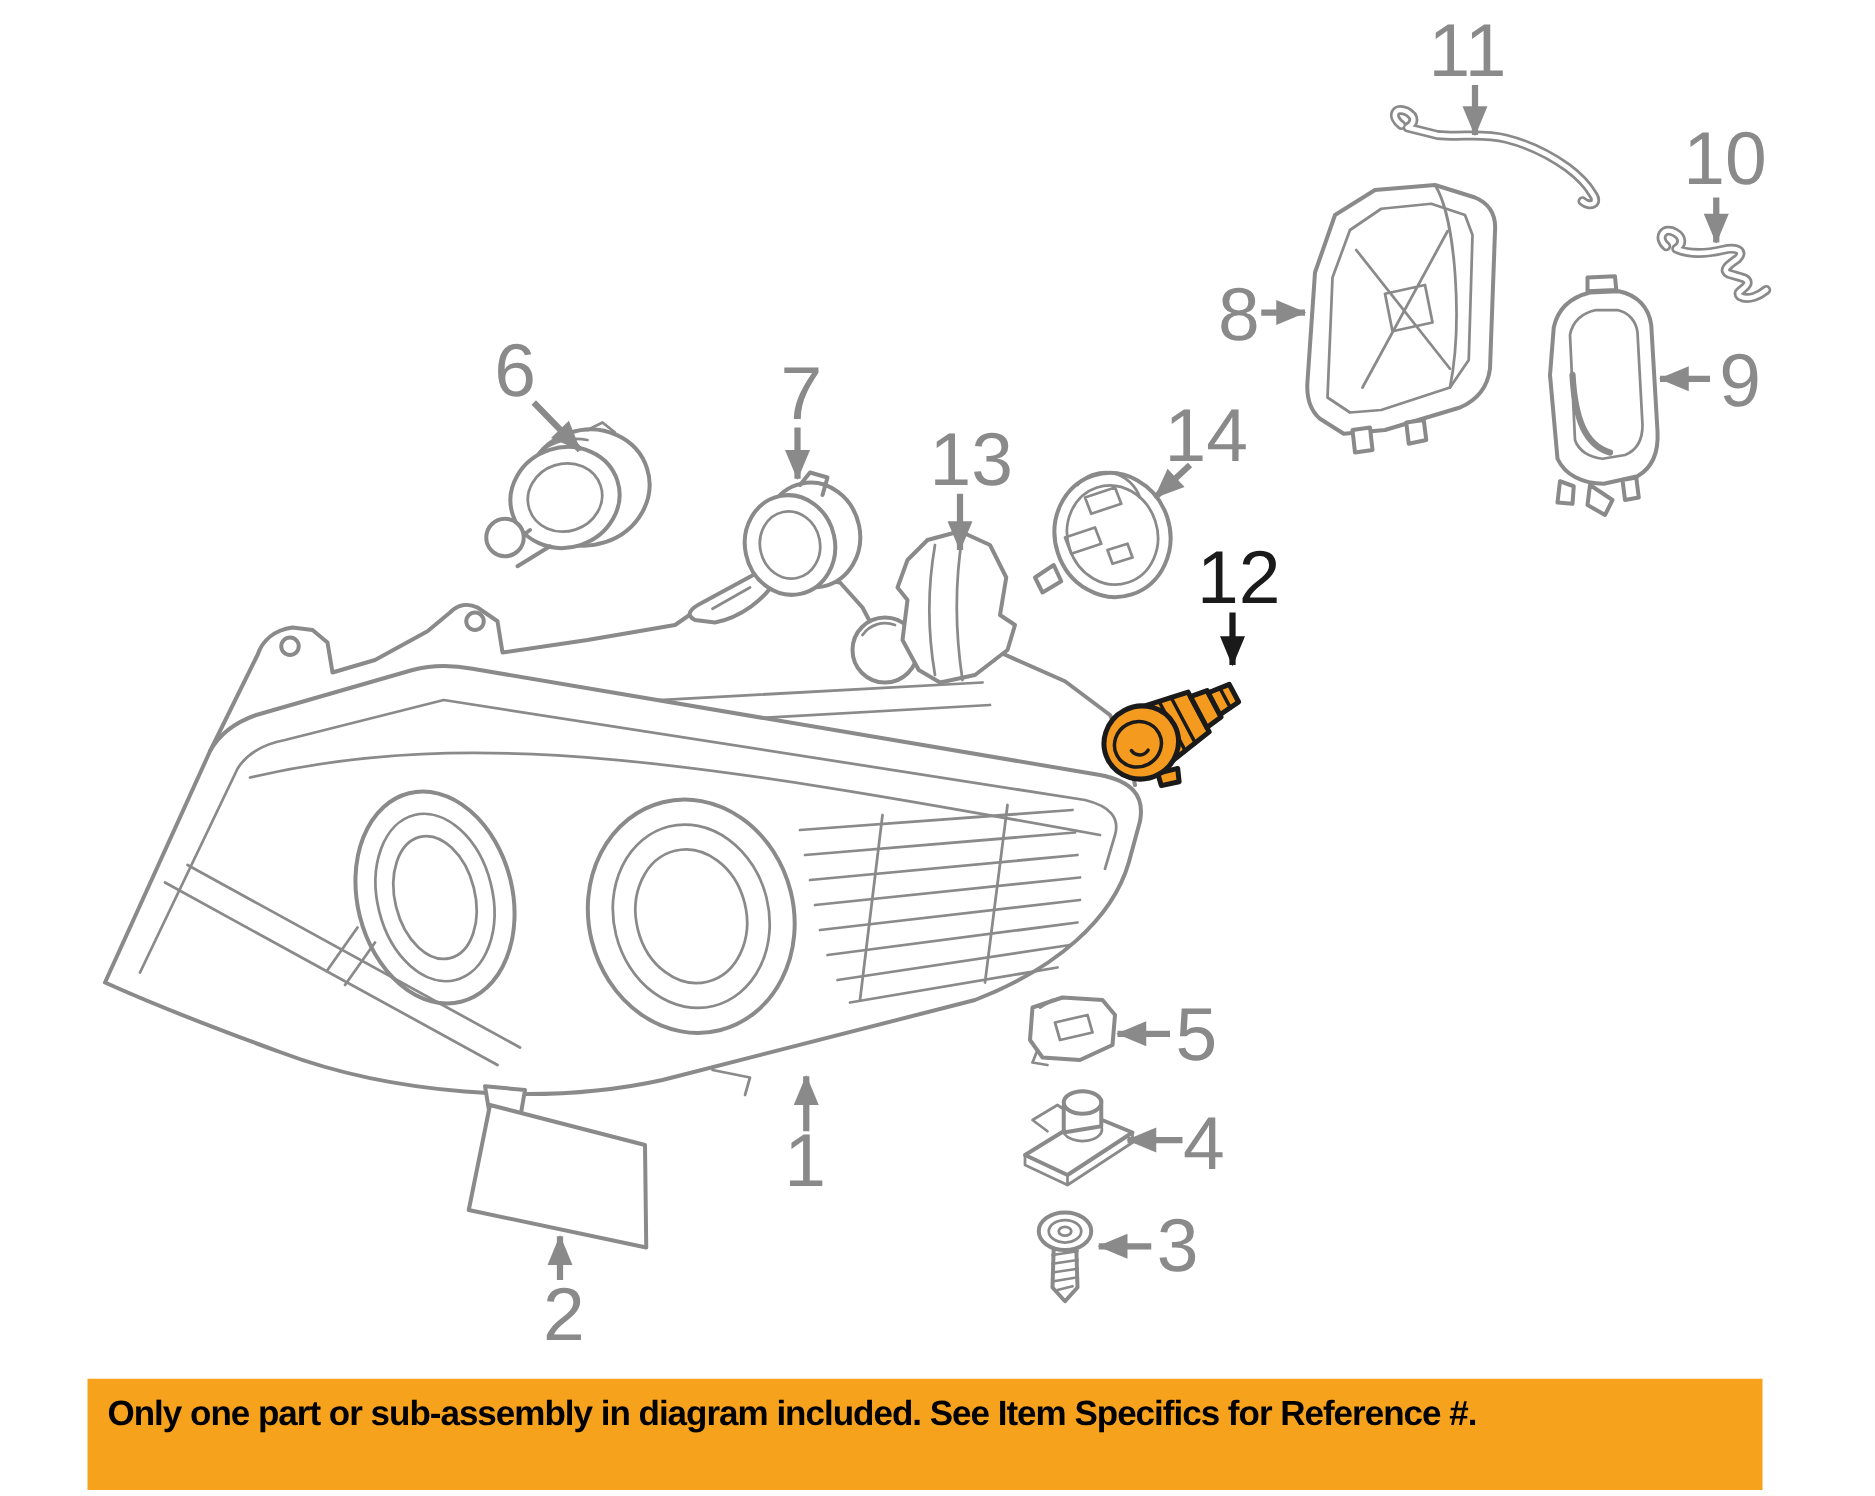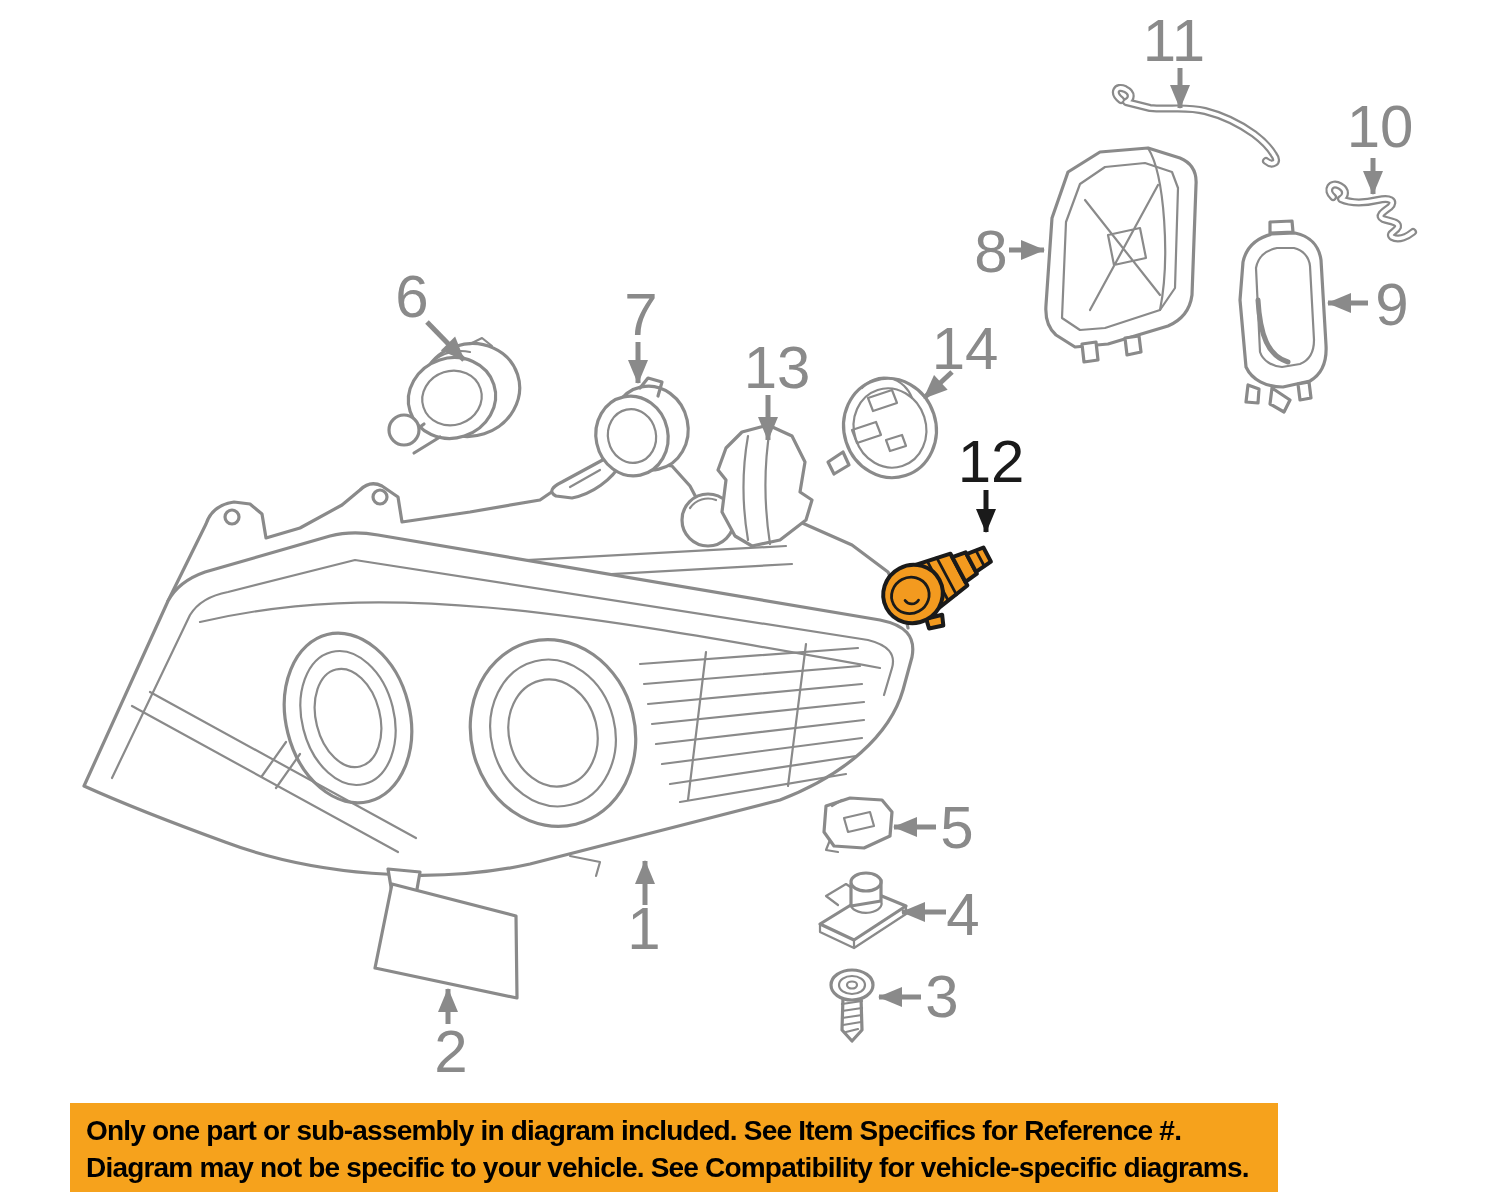--- a/index.html
+++ b/index.html
@@ -17,21 +17,21 @@
   
   .hlf{fill:var(--hl,#f39a1f);stroke:var(--ink,#1a1a1a);stroke-width:4;stroke-linejoin:round;}
   .hll{fill:none;stroke:var(--ink,#1a1a1a);stroke-width:2.8;stroke-linecap:round;stroke-linejoin:round;}
 
   
   .num{font-family:"Liberation Sans",sans-serif;font-size:60px;fill:var(--line,#8a8a8a);text-anchor:middle;}
   .num.dark{fill:var(--ink,#1a1a1a);}
   .arrow{stroke-width:5;}
 
   
-  .banner{position:absolute;left:70px;top:1103px;width:1208px;height:89px;
+  .banner{position:absolute;left:70px;top:1103px;width:1340px;height:89px;
           background:var(--banner-bg,#f6a21c);color:var(--banner-ink,#000);
           box-sizing:border-box;padding:9px 0 0 16px;white-space:nowrap;overflow:hidden;}
   .banner div{font-weight:bold;font-size:28px;line-height:37px;letter-spacing:-0.8px;}
 </style>
 </head>
 <body>
 
 <div class="stage">
 
   <svg width="1500" height="1197" viewBox="0 0 1500 1197">
@@ -236,15 +236,14 @@
         <text x="991" y="482" class="num dark">12</text>
         <line x1="768" y1="395" x2="768" y2="440" class="arrow" stroke="#8a8a8a" marker-end="url(#ah-gray)"></line>
         <text x="777" y="388" class="num">13</text>
         <line x1="952" y1="372" x2="924" y2="398" class="arrow" stroke="#8a8a8a" marker-end="url(#ah-gray)"></line>
         <text x="965" y="369" class="num">14</text>
       </g>
   </svg>
 
   <div class="banner">
     <div>Only one part or sub-assembly in diagram included. See Item Specifics for Reference #.</div>
-    <div>Diagram may not be specific to your vehicle. See Compatibility for vehicle-specific diagrams.</div>
   </div>
 </div>
 
 </body></html>

